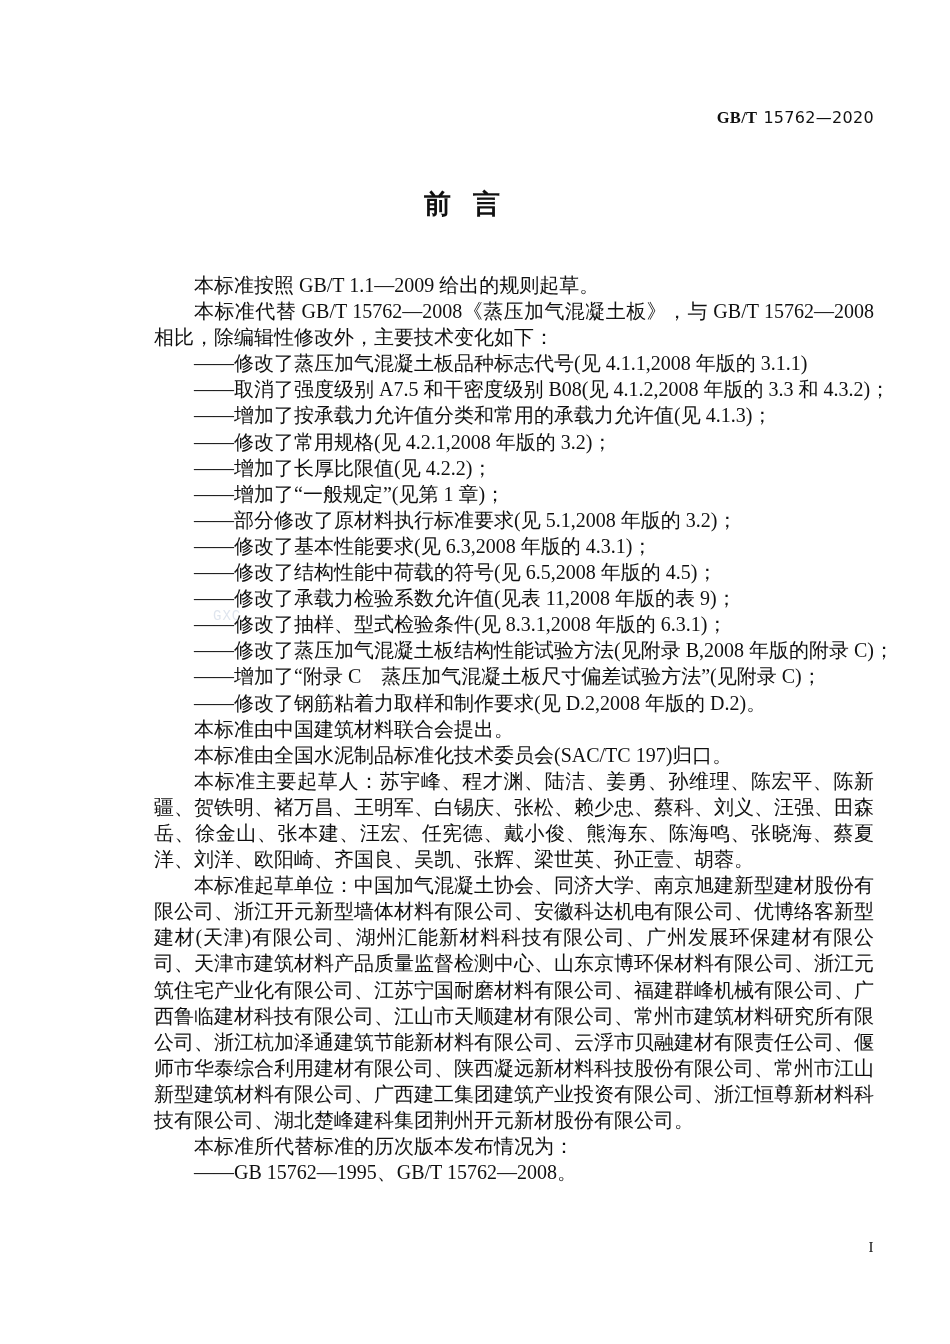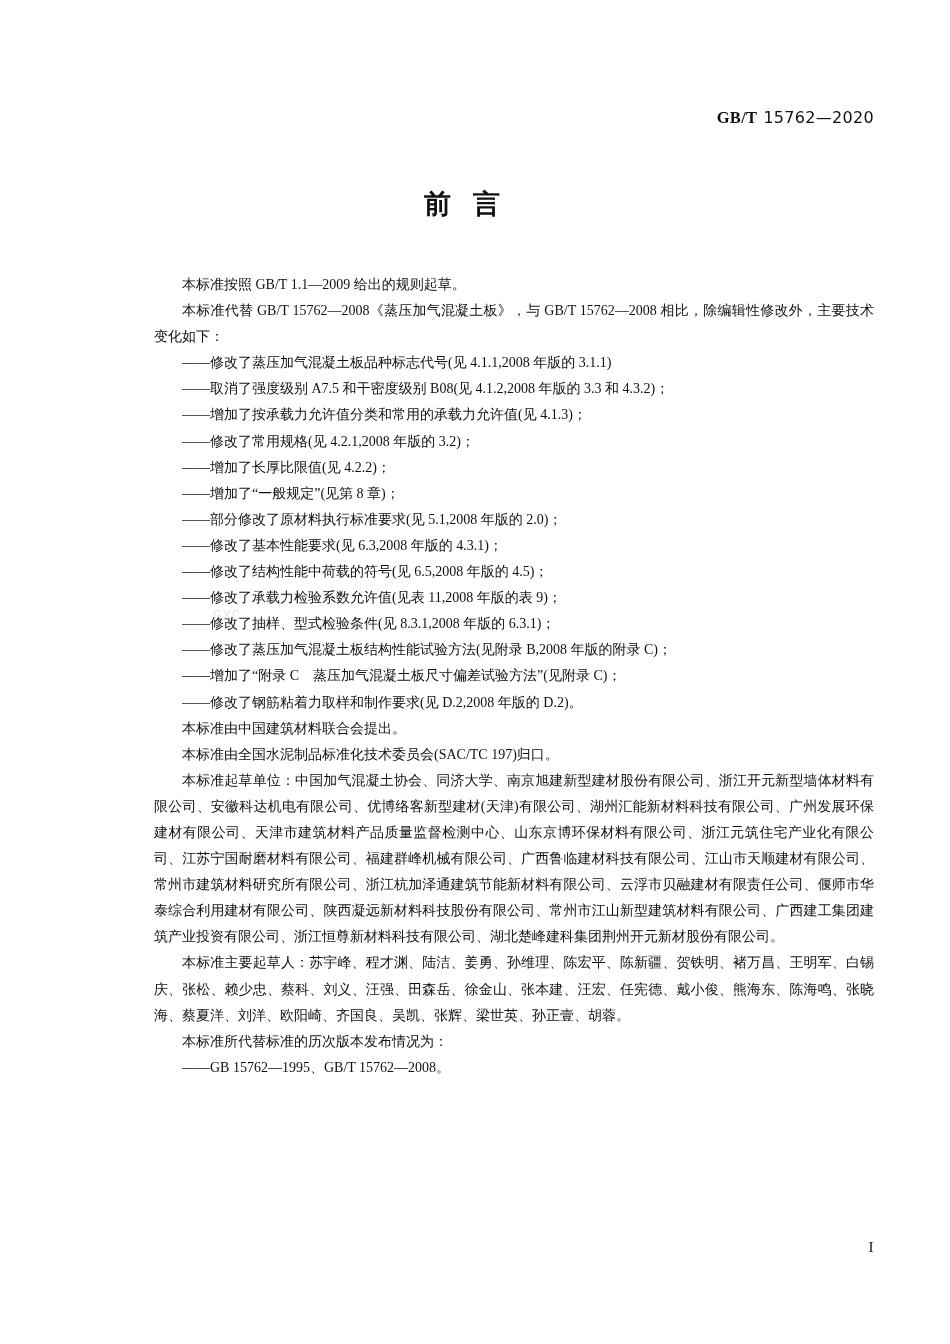--- a/index.html
+++ b/index.html
@@ -56,21 +56,21 @@
     text-indent: 22px;
     font-family: "DejaVu Sans", "Liberation Sans", sans-serif;
   }
 
   
   .body-block {
     position: absolute;
     top: 272px;
     left: 116px;
     width: 720px;
-    font-size: 14px;
+    font-size: 20px;
     line-height: 26.1px;
     text-align: justify;
     text-justify: inter-ideograph;
   }
   .para {
     margin: 0;
     text-indent: 2em;
     text-align: justify;
   }
   .bullet {
@@ -119,34 +119,34 @@
   <div class="body-block">
 
     <p class="para">本标准按照 GB/T 1.1—2009 给出的规则起草。</p>
     <p class="para">本标准代替 GB/T 15762—2008《蒸压加气混凝土板》，与 GB/T 15762—2008 相比，除编辑性修改外，主要技术变化如下：</p>
 
     <p class="bullet">——修改了蒸压加气混凝土板品种标志代号(见 4.1.1,2008 年版的 3.1.1)</p>
     <p class="bullet">——取消了强度级别 A7.5 和干密度级别 B08(见 4.1.2,2008 年版的 3.3 和 4.3.2)；</p>
     <p class="bullet">——增加了按承载力允许值分类和常用的承载力允许值(见 4.1.3)；</p>
     <p class="bullet">——修改了常用规格(见 4.2.1,2008 年版的 3.2)；</p>
     <p class="bullet">——增加了长厚比限值(见 4.2.2)；</p>
-    <p class="bullet">——增加了“一般规定”(见第 8 章)；</p>
-    <p class="bullet">——部分修改了原材料执行标准要求(见 5.1,2008 年版的 2.0)；</p>
+    <p class="bullet">——增加了“一般规定”(见第 1 章)；</p>
+    <p class="bullet">——部分修改了原材料执行标准要求(见 5.1,2008 年版的 3.2)；</p>
     <p class="bullet">——修改了基本性能要求(见 6.3,2008 年版的 4.3.1)；</p>
     <p class="bullet">——修改了结构性能中荷载的符号(见 6.5,2008 年版的 4.5)；</p>
     <p class="bullet">——修改了承载力检验系数允许值(见表 11,2008 年版的表 9)；</p>
     <p class="bullet">——修改了抽样、型式检验条件(见 8.3.1,2008 年版的 6.3.1)；</p>
     <p class="bullet">——修改了蒸压加气混凝土板结构性能试验方法(见附录 B,2008 年版的附录 C)；</p>
     <p class="bullet">——增加了“附录 C　蒸压加气混凝土板尺寸偏差试验方法”(见附录 C)；</p>
     <p class="bullet">——修改了钢筋粘着力取样和制作要求(见 D.2,2008 年版的 D.2)。</p>
 
     <p class="para">本标准由中国建筑材料联合会提出。</p>
     <p class="para">本标准由全国水泥制品标准化技术委员会(SAC/TC 197)归口。</p>
+    <p class="para">本标准主要起草人：苏宇峰、程才渊、陆洁、姜勇、孙维理、陈宏平、陈新疆、贺铁明、褚万昌、王明军、白锡庆、张松、赖少忠、蔡科、刘义、汪强、田森岳、徐金山、张本建、汪宏、任宪德、戴小俊、熊海东、陈海鸣、张晓海、蔡夏洋、刘洋、欧阳崎、齐国良、吴凯、张辉、梁世英、孙正壹、胡蓉。</p>
     <p class="para">本标准起草单位：中国加气混凝土协会、同济大学、南京旭建新型建材股份有限公司、浙江开元新型墙体材料有限公司、安徽科达机电有限公司、优博络客新型建材(天津)有限公司、湖州汇能新材料科技有限公司、广州发展环保建材有限公司、天津市建筑材料产品质量监督检测中心、山东京博环保材料有限公司、浙江元筑住宅产业化有限公司、江苏宁国耐磨材料有限公司、福建群峰机械有限公司、广西鲁临建材科技有限公司、江山市天顺建材有限公司、常州市建筑材料研究所有限公司、浙江杭加泽通建筑节能新材料有限公司、云浮市贝融建材有限责任公司、偃师市华泰综合利用建材有限公司、陕西凝远新材料科技股份有限公司、常州市江山新型建筑材料有限公司、广西建工集团建筑产业投资有限公司、浙江恒尊新材料科技有限公司、湖北楚峰建科集团荆州开元新材股份有限公司。</p>
-    <p class="para">本标准主要起草人：苏宇峰、程才渊、陆洁、姜勇、孙维理、陈宏平、陈新疆、贺铁明、褚万昌、王明军、白锡庆、张松、赖少忠、蔡科、刘义、汪强、田森岳、徐金山、张本建、汪宏、任宪德、戴小俊、熊海东、陈海鸣、张晓海、蔡夏洋、刘洋、欧阳崎、齐国良、吴凯、张辉、梁世英、孙正壹、胡蓉。</p>
     <p class="para">本标准所代替标准的历次版本发布情况为：</p>
     <p class="bullet">——GB 15762—1995、GB/T 15762—2008。</p>
 
   </div>
 
   <div class="page-number">I</div>
 
 </div>
 
 </body></html>

